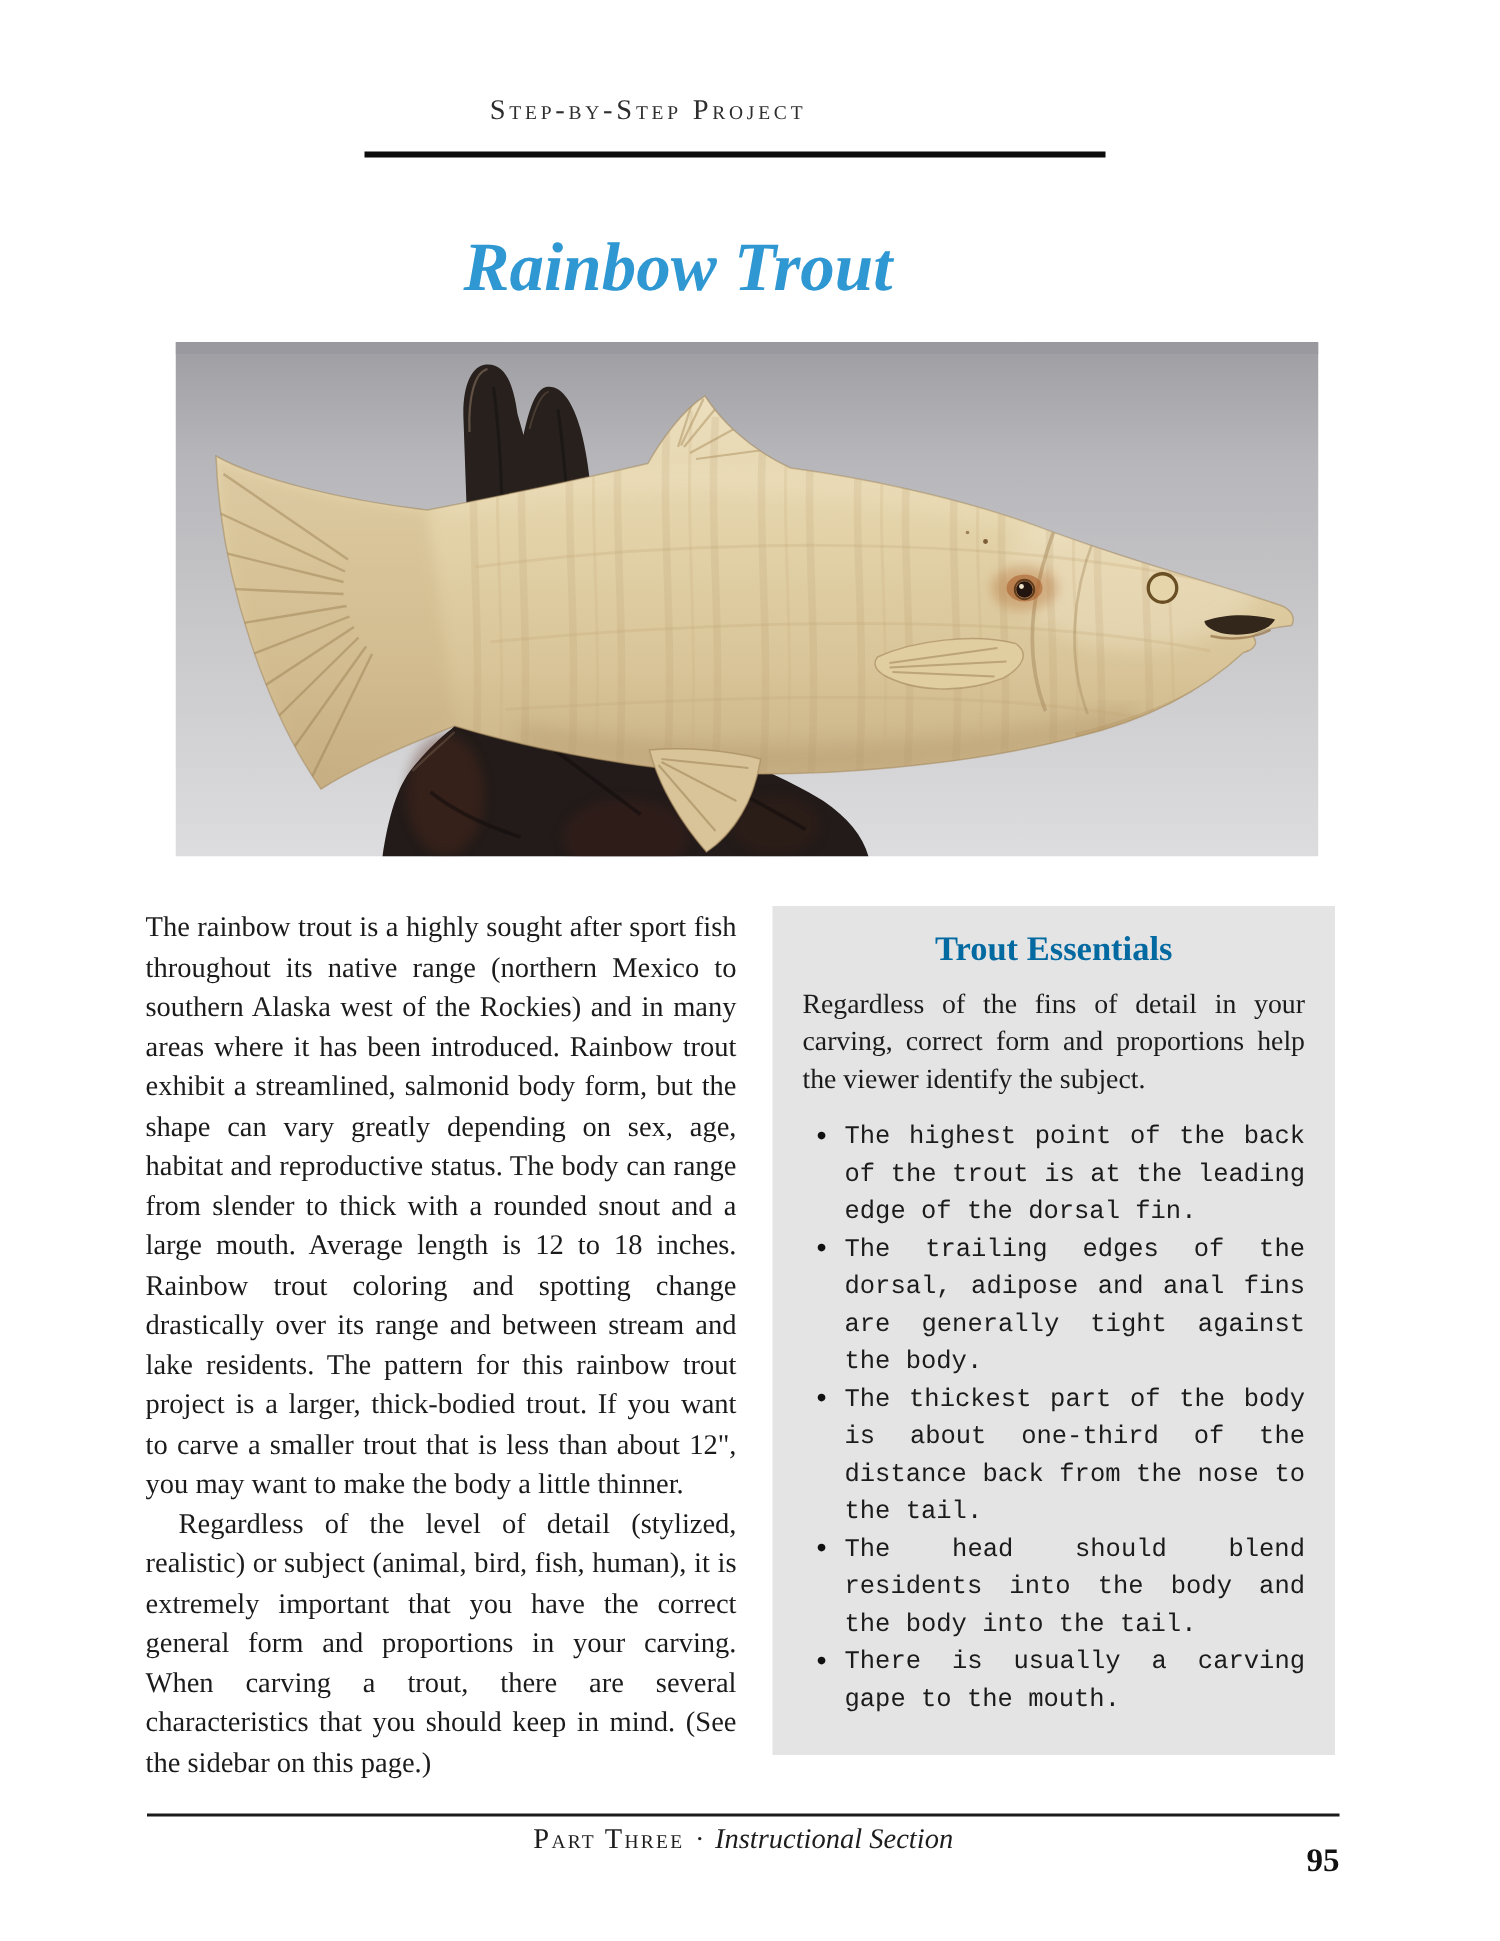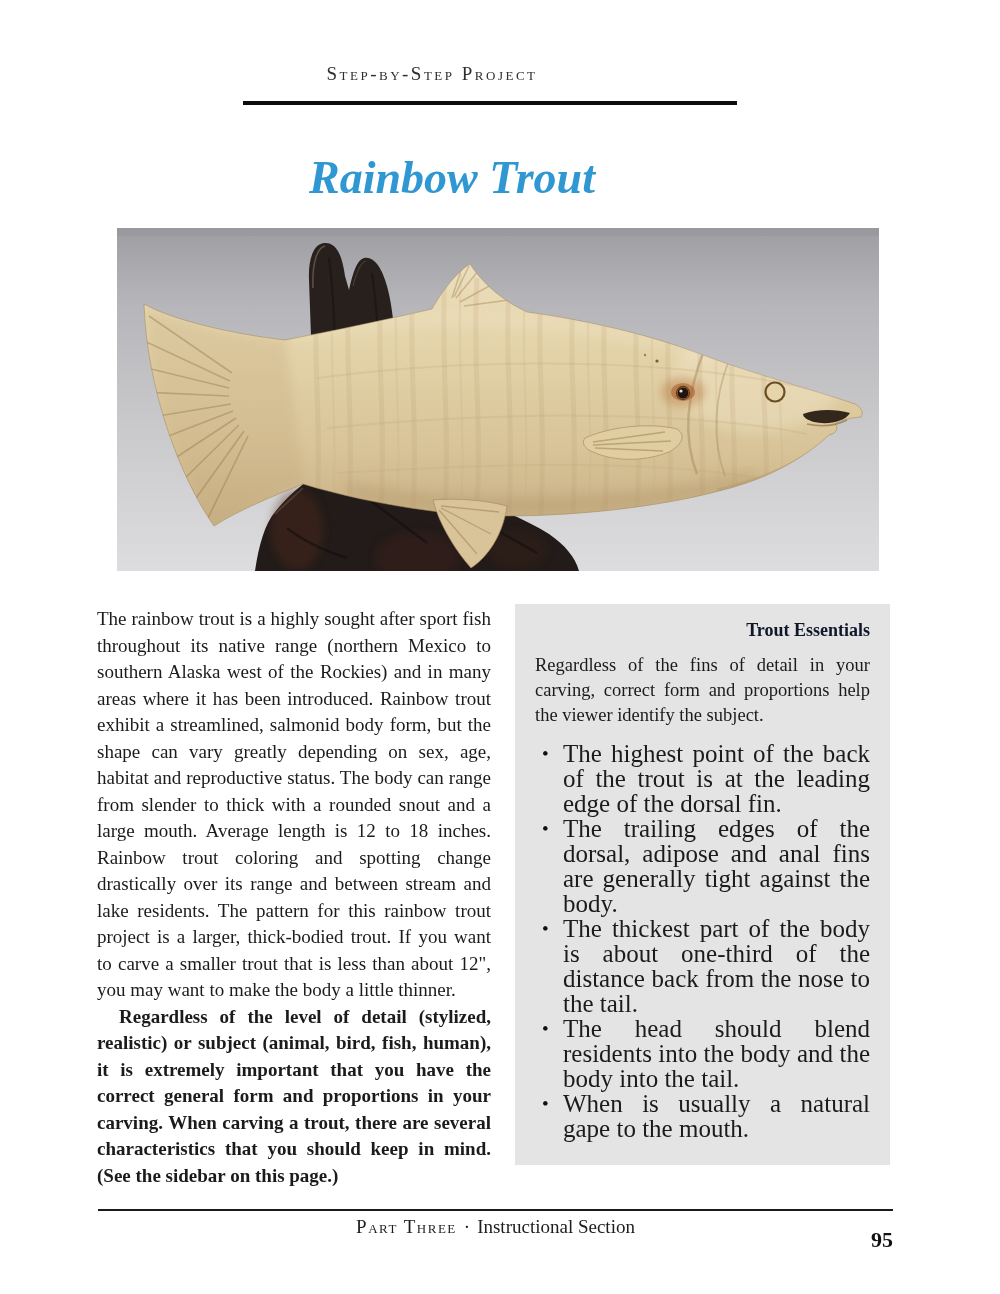--- a/index.html
+++ b/index.html
@@ -34,65 +34,66 @@
     width:762px;height:343px;
   }
   .photo svg{display:block;width:762px;height:343px;}
   .col-left{
     position:absolute;top:606px;left:97px;width:394px;
     font-size:19px;line-height:26.5px;
     text-align:justify;
     hyphens:auto;-webkit-hyphens:auto;
   }
   .col-left p{margin:0;}
-  .col-left p.indent{text-indent:22px;font-weight:bold;}
+  .col-left p.indent{text-indent:22px;}
   .sidebar{
     position:absolute;top:604px;left:515px;width:375px;
     background:#e4e4e4;
     box-sizing:border-box;
     padding:16px 20px 24px 20px;
   }
   .sidebar h2{
     margin:0 0 12px 0;
-    text-align:right;
-    font-size:18px;font-weight:700;
-    color:#0f172a;
+    text-align:center;
+    font-size:23px;font-weight:700;
+    color:#0369a1;
   }
   .sidebar p{
     margin:0;
     font-size:18.5px;line-height:25px;
     text-align:justify;
   }
   .sidebar ul{
     margin:13px 0 0 0;padding:0;list-style:none;
   }
   .sidebar li{
     position:relative;
     padding-left:28px;
-    font-size:25px;line-height:25px;
+    font-size:17px;line-height:25px;
     text-align:justify;
+    font-family:Liberation Mono, monospace;
   }
   .sidebar li::before{
     content:"\2022";
     position:absolute;left:7px;top:0;
     font-size:19px;color:#111;
   }
   .footer-rule{
     position:absolute;top:1209px;left:98px;
     width:795px;height:2px;background:#1a1a1a;
   }
   .footer{
     position:absolute;top:1216px;left:98px;width:795px;
     text-align:center;
     font-size:19px;color:#1d1d1d;
     white-space:nowrap;
   }
   .footer .part{font-variant:small-caps;letter-spacing:1.5px;}
   .footer .sep{padding:0 7px;}
-  .footer .section{margin-top:39px;}
+  .footer .section{font-style:italic;margin-top:39px;}
   .pagenum{
     position:absolute;top:1227px;right:107px;
     font-size:22px;font-weight:700;color:#111;
   }
 </style>
 </head>
 <body>
 
 <div class="page">
 
@@ -266,21 +267,21 @@
   </div>
 
   <aside class="sidebar">
     <h2>Trout Essentials</h2>
     <p>Regardless of the fins of detail in your carving, correct form and proportions help the viewer identify the subject.</p>
     <ul>
       <li>The highest point of the back of the trout is at the leading edge of the dorsal fin.</li>
       <li>The trailing edges of the dorsal, adipose and anal fins are generally tight against the body.</li>
       <li>The thickest part of the body is about one-third of the distance back from the nose to the tail.</li>
       <li>The head should blend residents into the body and the body into the tail.</li>
-      <li>When is usually a natural gape to the mouth.</li>
+      <li>There is usually a carving gape to the mouth.</li>
     </ul>
   </aside>
 
   <div class="footer-rule"></div>
   <div class="footer">
     <span class="part">Part Three</span><span class="sep">·</span><span class="section">Instructional Section</span>
   </div>
   <div class="pagenum">95</div>
 
 </div>

